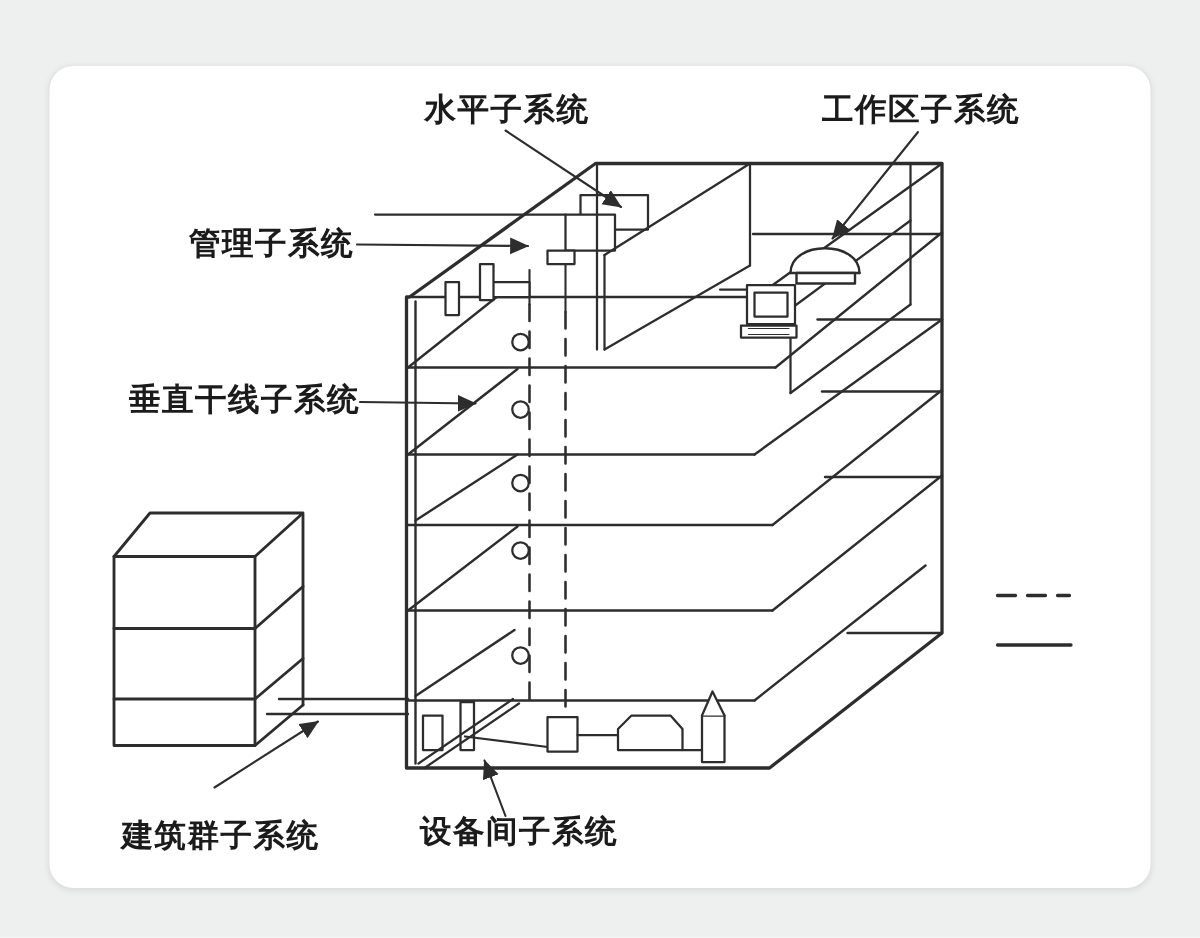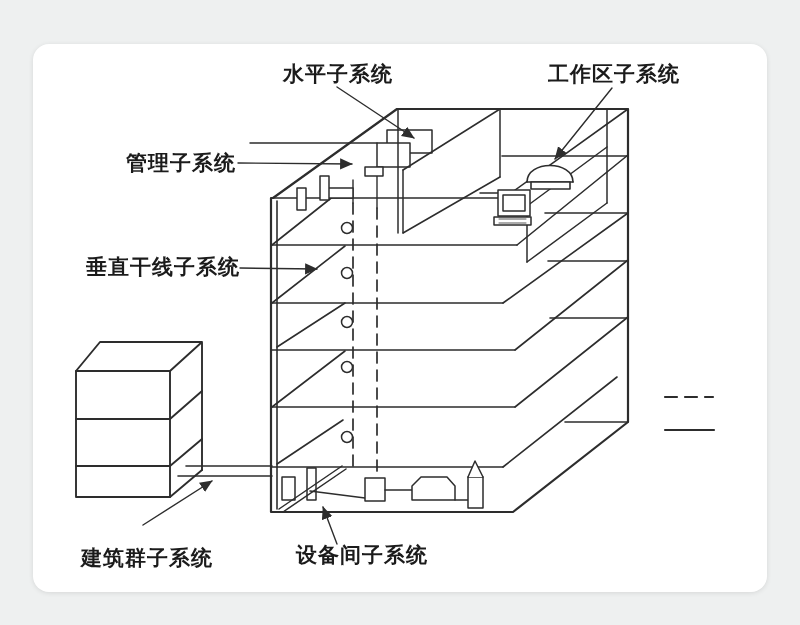--- a/index.html
+++ b/index.html
@@ -177,14 +177,14 @@
   <div class="lbl" style="left:283px;top:62px;">水平子系统</div>
 
   <div class="lbl" style="left:548px;top:62px;">工作区子系统</div>
 
   <div class="lbl" style="left:126px;top:151px;">管理子系统</div>
 
   <div class="lbl" style="left:86px;top:255px;">垂直干线子系统</div>
 
   <div class="lbl" style="left:81px;top:526px;margin-top:20px;">建筑群子系统</div>
 
-  <div class="lbl" style="left:280px;top:543px;margin-left:16px;">设备间子系统</div>
+  <div class="lbl" style="left:280px;top:543px;">设备间子系统</div>
 </div>
 
 </body></html>

